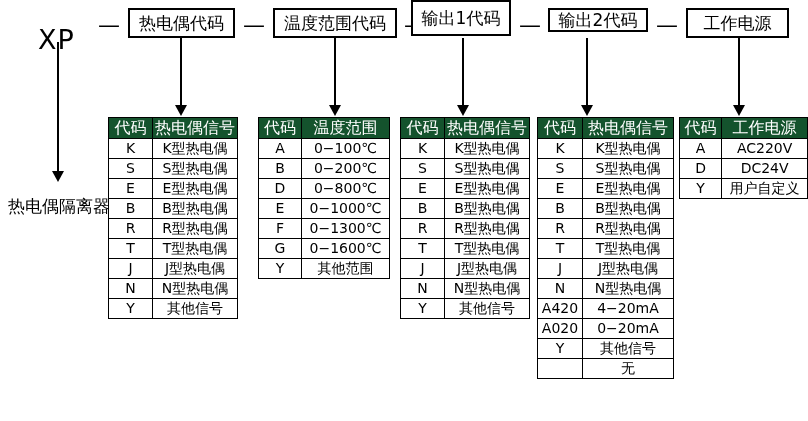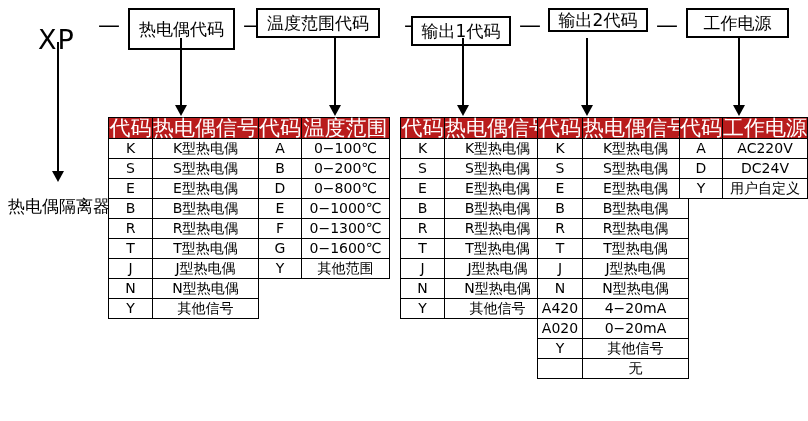--- a/index.html
+++ b/index.html
@@ -70,23 +70,23 @@
     border:1px solid #000;
     text-align:center;
     vertical-align:middle;
     padding:0;
     height:19px;
     line-height:19px;
     font-weight:normal;
     white-space:nowrap;
   }
   .tbl thead th{
-    background:#b91c1c;
+    background:#14532d;
     color:#ffffff;
-    font-size:21px;
+    font-size:16px;
     height:20px;
     line-height:20px;
   }
   .c-code{width:43px;}
   .c-desc{width:84px;margin-top:25px;}
 
   .t-temp .c-code{width:42px;}
   .t-temp .c-desc{width:87px;}
 
   .t-pwr .c-code{width:42px;}
@@ -105,33 +105,33 @@
 </style>
 </head>
 <body>
 
 <div id="stage">
 
   <div class="prefix" style="left:38px;top:10px;margin-top:16px;">XP</div>
 
   <div class="dash" style="left:98px;top:14px;">—</div>
 
-  <div class="seg-box" style="left:128px;top:8px;width:107px;height:42px;">
+  <div class="seg-box" style="left:128px;top:8px;width:107px;height:30px;">
     <span>热电偶代码</span>
   </div>
 
   <div class="dash" style="left:243px;top:14px;">—</div>
 
-  <div class="seg-box" style="left:256px;top:8px;width:124px;height:30px;">
+  <div class="seg-box" style="left:273px;top:8px;width:124px;height:30px;">
     <span>温度范围代码</span>
   </div>
 
   <div class="dash" style="left:404px;top:14px;">—</div>
 
-  <div class="seg-box" style="left:411px;top:16px;width:100px;height:30px;">
+  <div class="seg-box" style="left:411px;top:0;width:100px;height:36px;">
     <span>输出1代码</span>
   </div>
 
   <div class="dash" style="left:519px;top:14px;">—</div>
 
   <div class="seg-box" style="left:548px;top:8px;width:100px;height:24px;">
     <span>输出2代码</span>
   </div>
 
   <div class="dash" style="left:656px;top:14px;">—</div>

